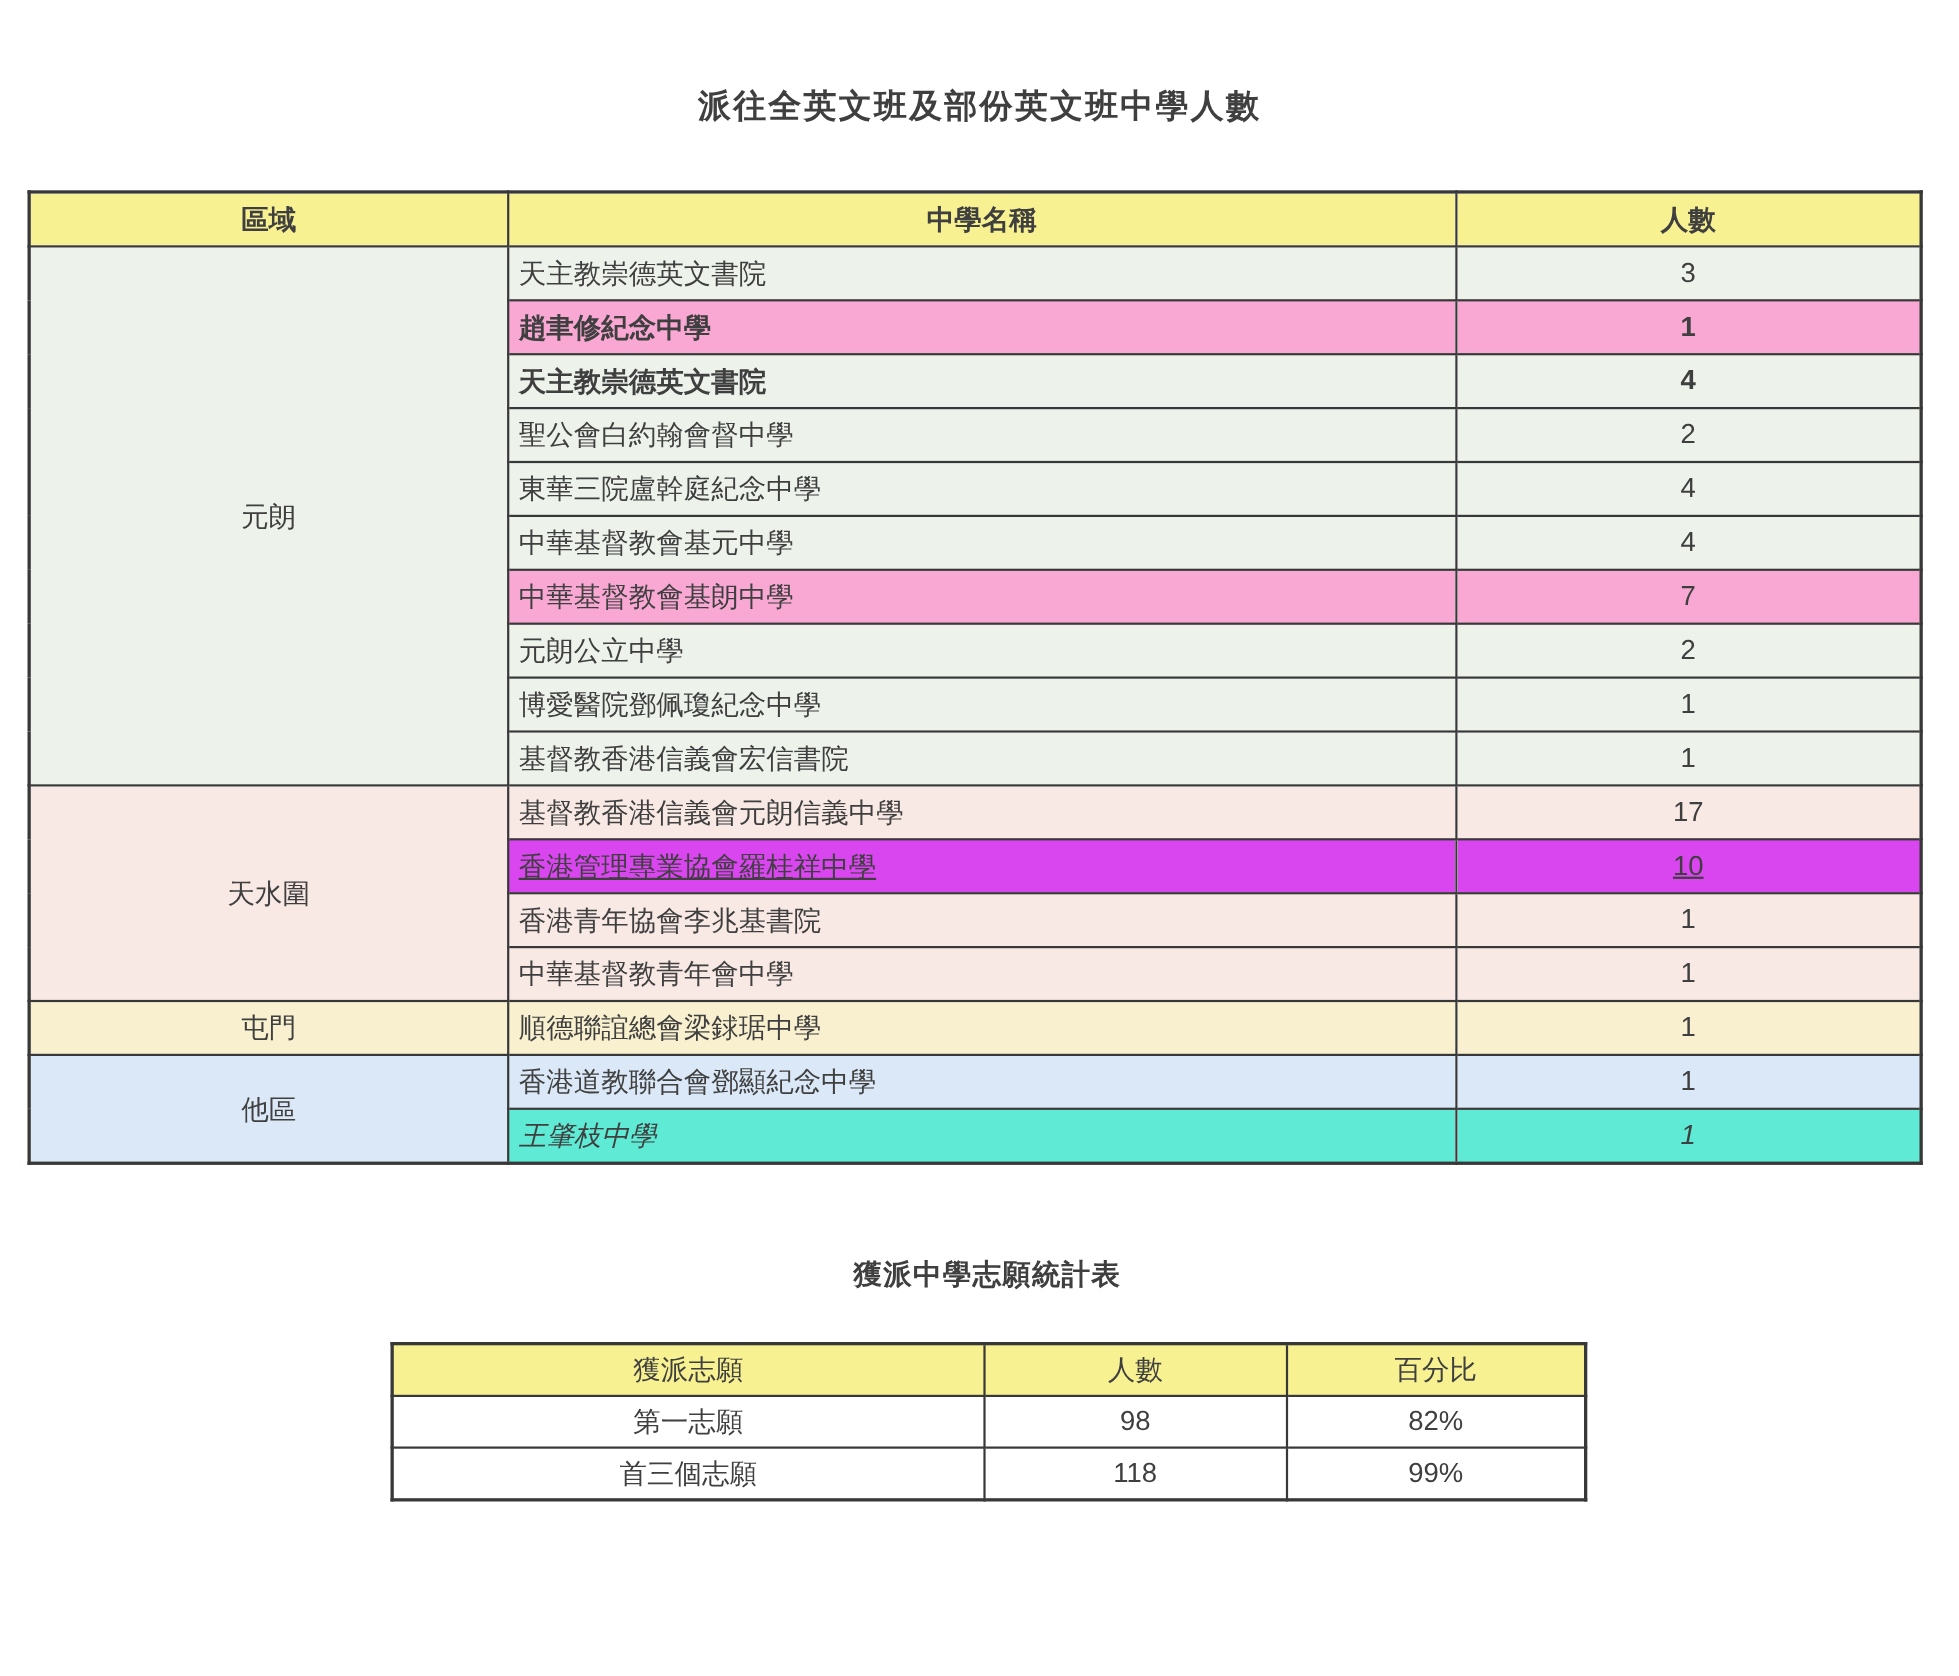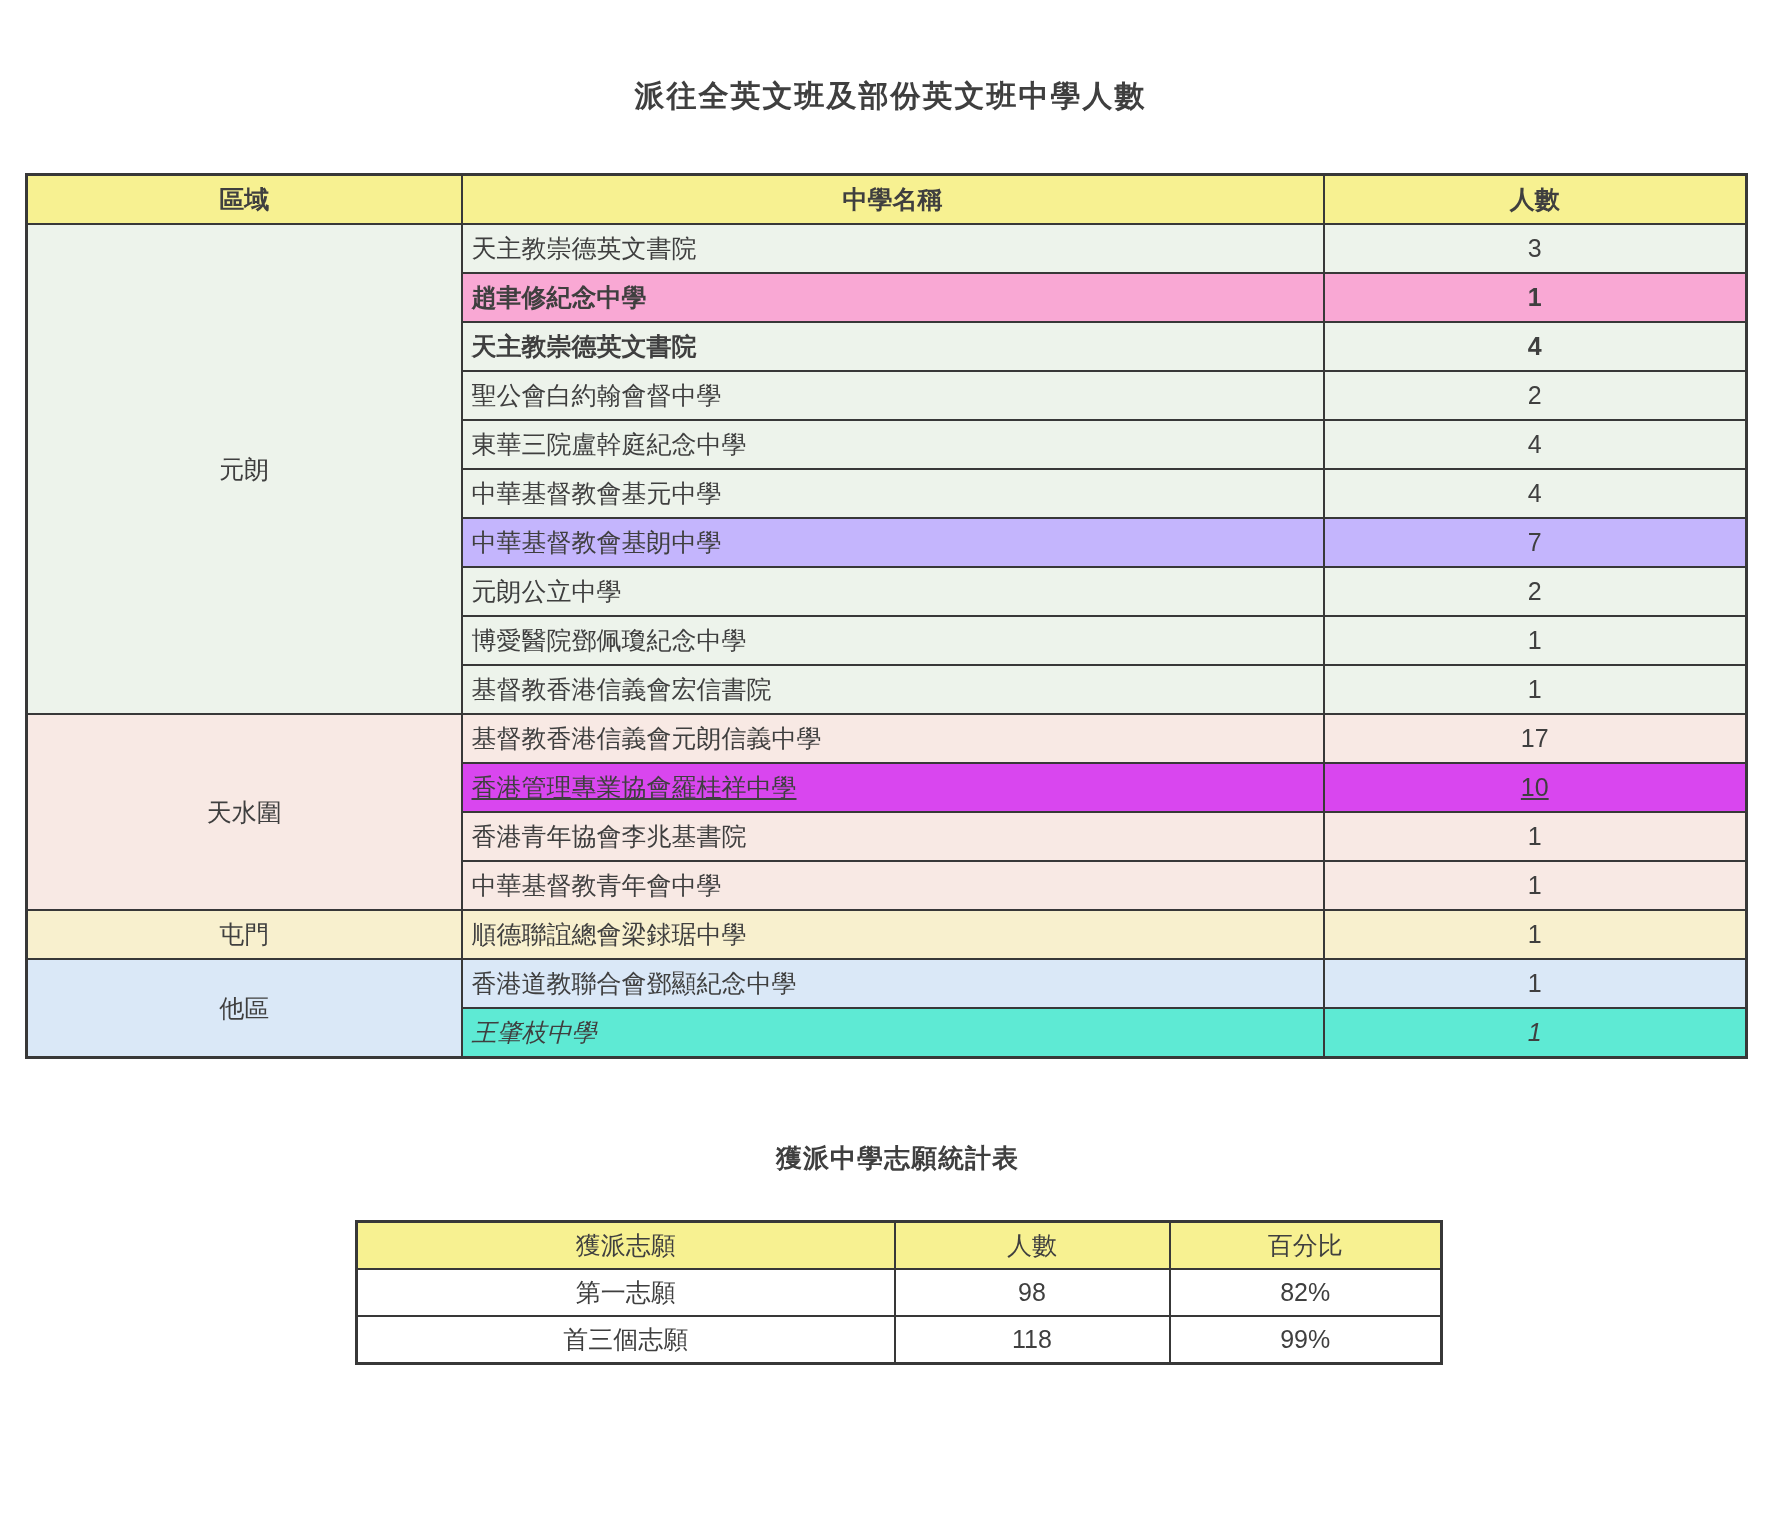--- a/index.html
+++ b/index.html
@@ -77,21 +77,21 @@
         <td class="count-cell">2</td>
       </tr>
       <tr style="background: rgb(237, 243, 235);">
         <td class="school-cell">東華三院盧幹庭紀念中學</td>
         <td class="count-cell">4</td>
       </tr>
       <tr style="background: rgb(237, 243, 235);">
         <td class="school-cell">中華基督教會基元中學</td>
         <td class="count-cell">4</td>
       </tr>
-      <tr style="background: #c4b5fd;">
+      <tr style="background: #f9a8d4;">
         <td class="school-cell">中華基督教會基朗中學</td>
         <td class="count-cell">7</td>
       </tr>
       <tr style="background: rgb(237, 243, 235);">
         <td class="school-cell">元朗公立中學</td>
         <td class="count-cell">2</td>
       </tr>
       <tr style="background: rgb(237, 243, 235);">
         <td class="school-cell">博愛醫院鄧佩瓊紀念中學</td>
         <td class="count-cell">1</td>

